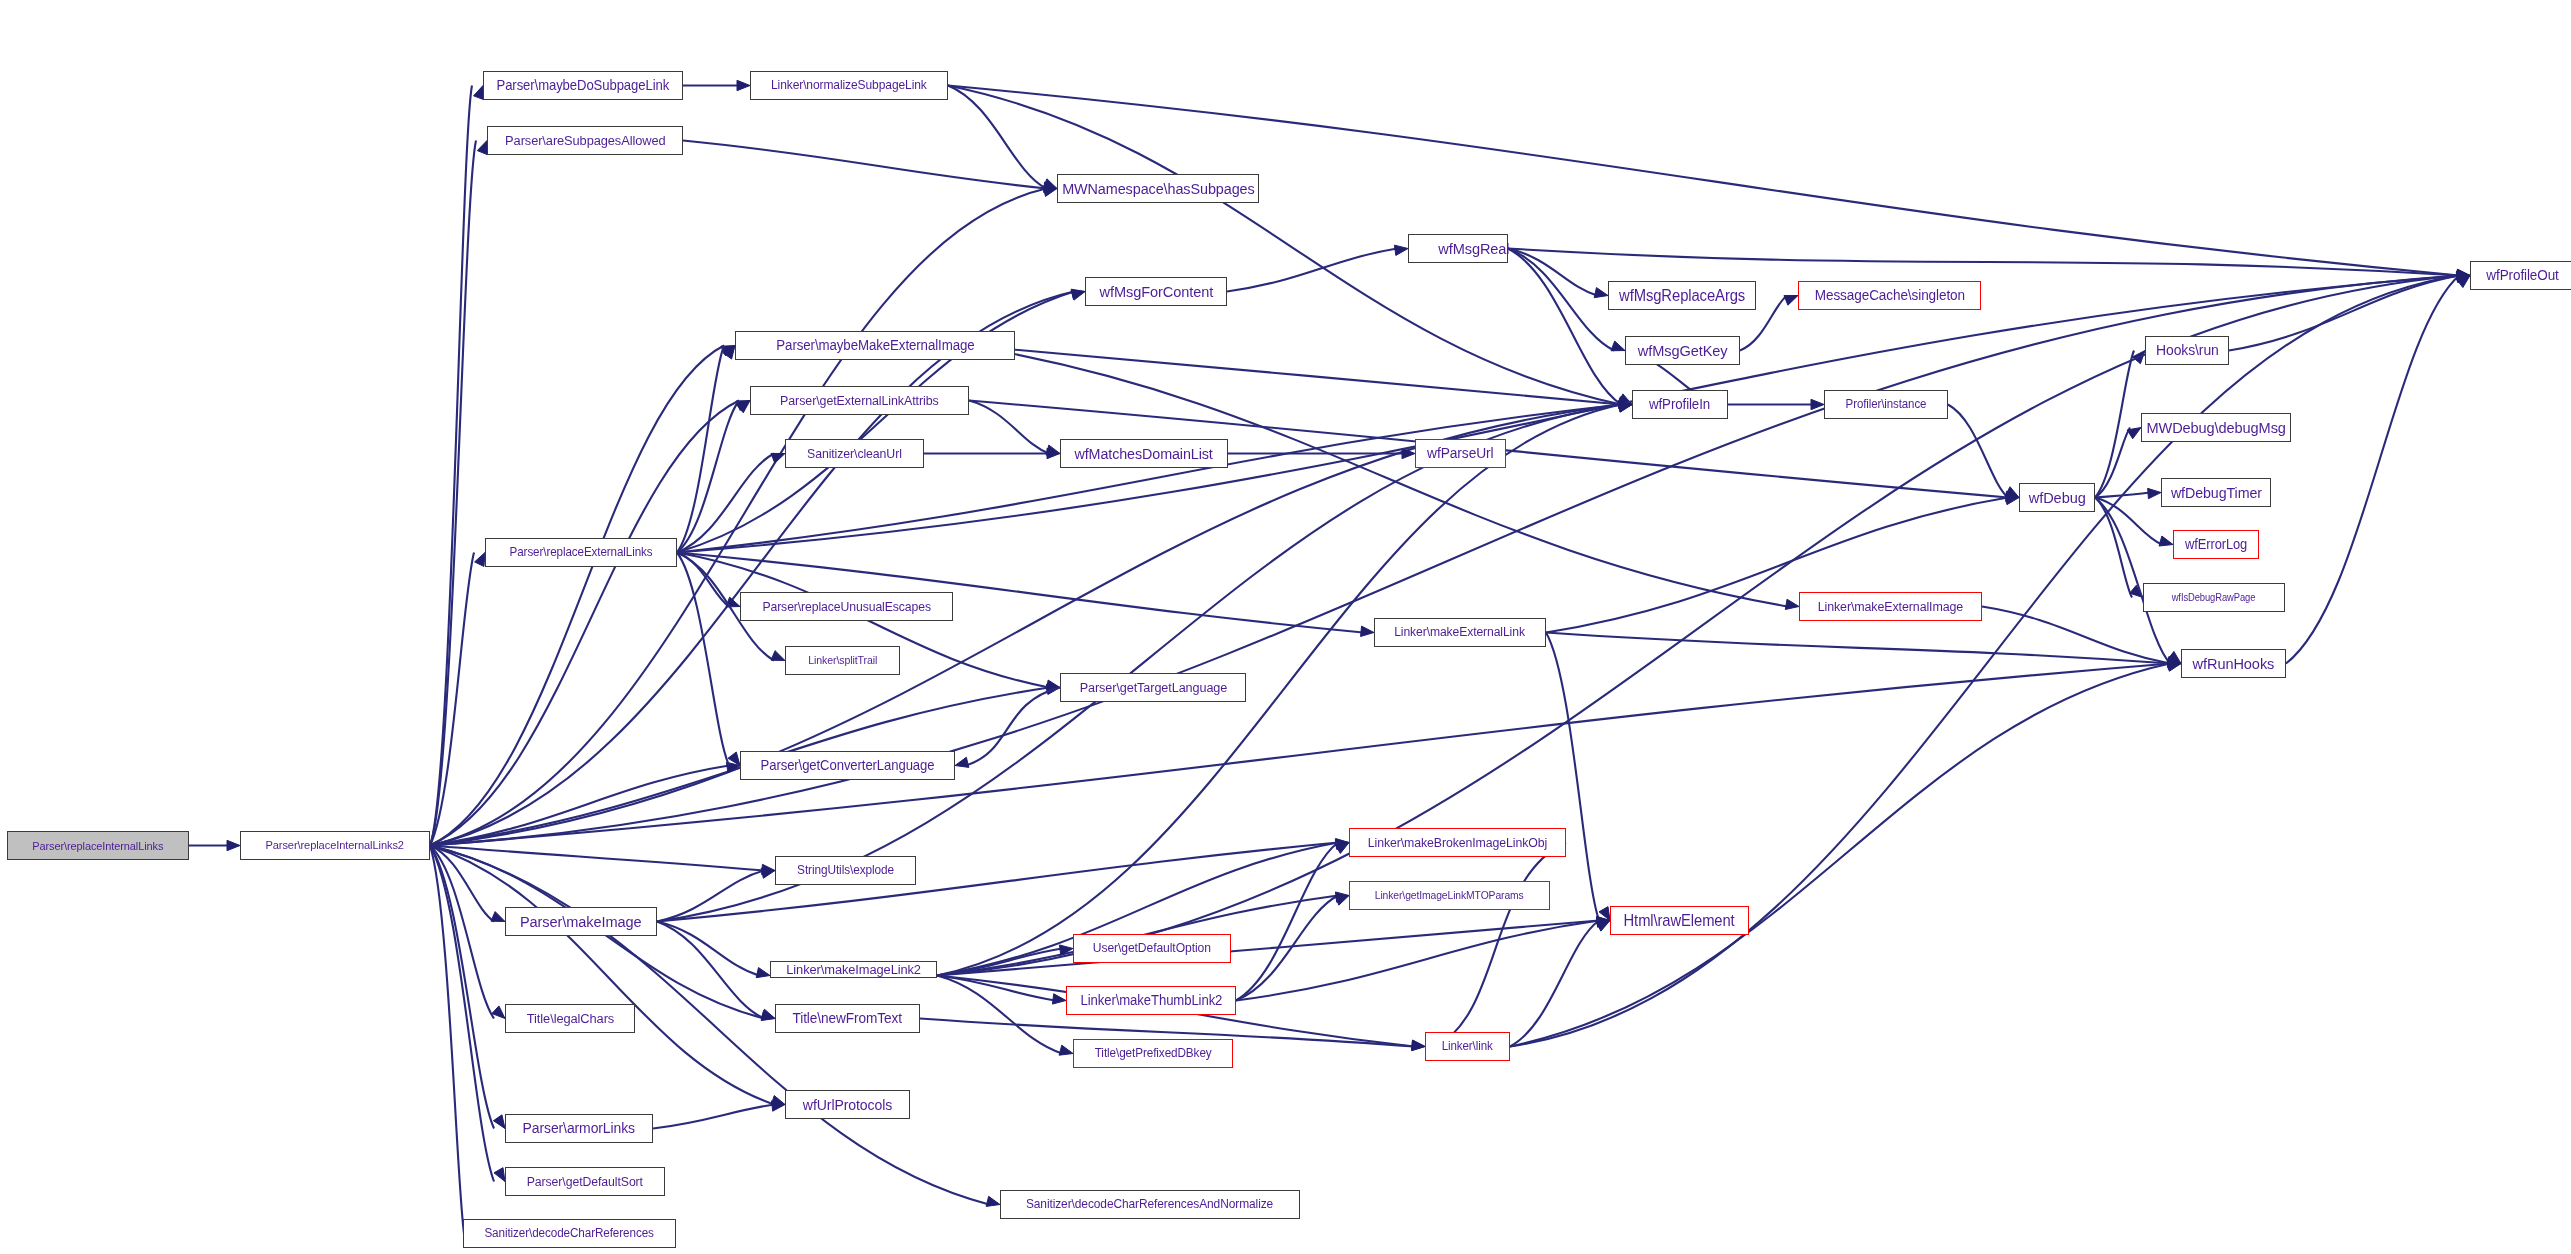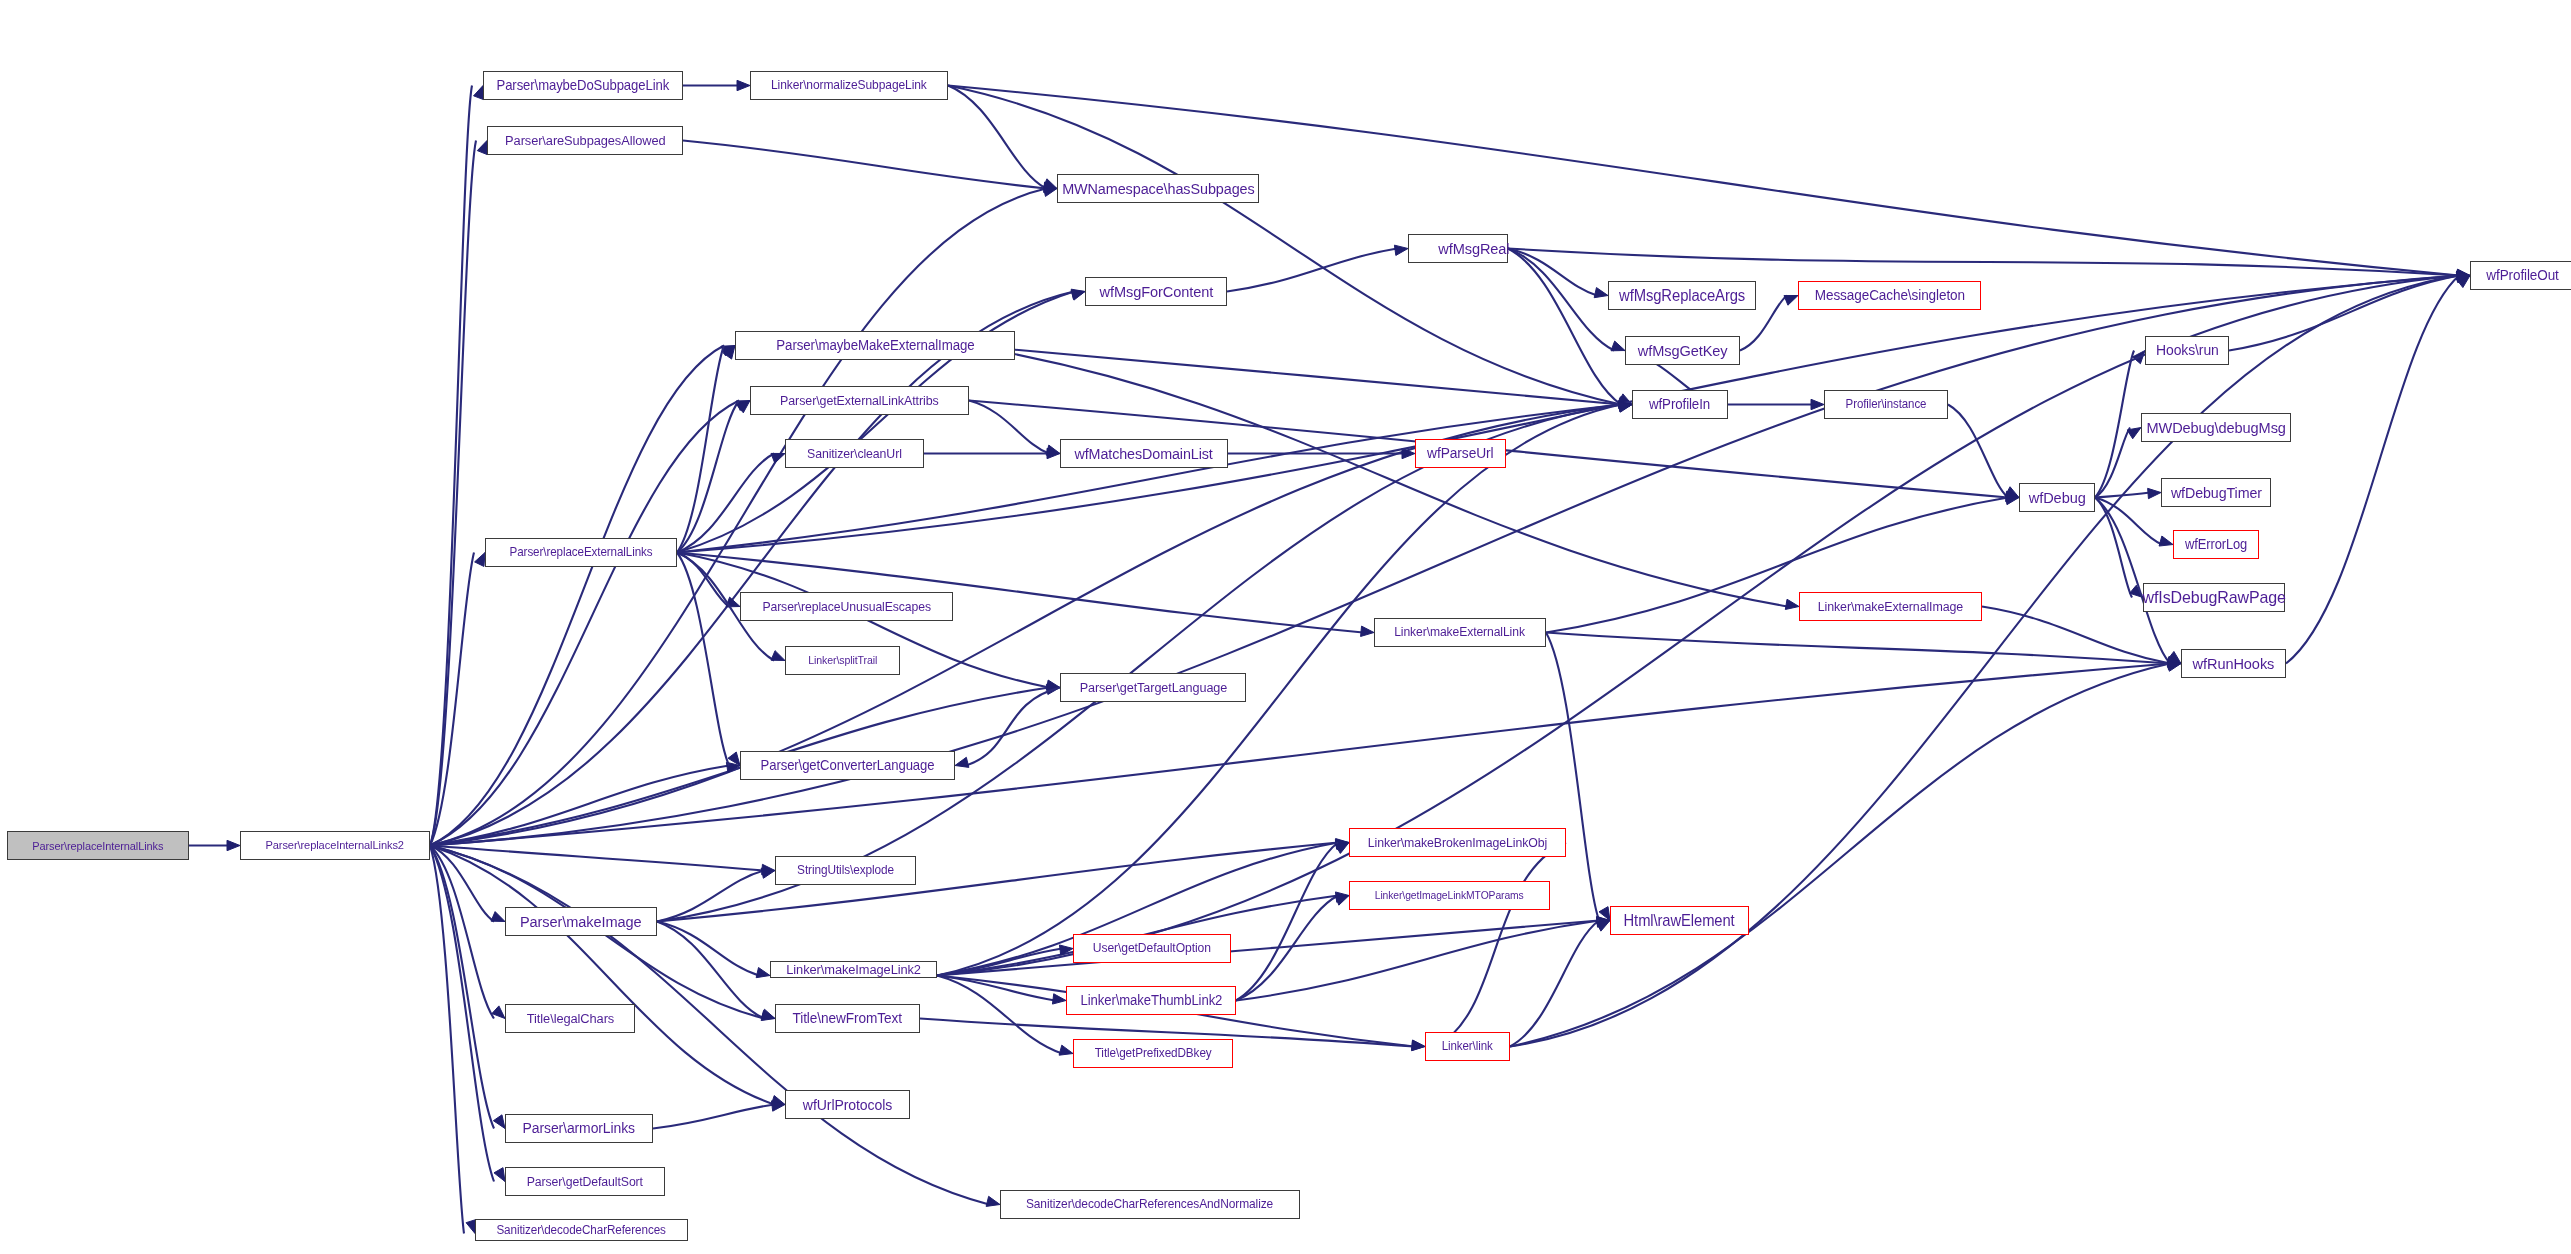--- a/index.html
+++ b/index.html
@@ -248,21 +248,21 @@
       </div>
       <div class="node" style="left: 2141px; top: 413px; width: 150px; height: 29px; font-size: 15.5px;">
         <span class="lbl">MWDebug\debugMsg</span>
       </div>
       <div class="node" style="left: 2161px; top: 478px; width: 110px; height: 29px; font-size: 15.16px;">
         <span class="lbl">wfDebugTimer</span>
       </div>
       <div class="node red" style="left: 2173px; top: 530px; width: 86px; height: 29px; font-size: 13.74px;">
         <span class="lbl">wfErrorLog</span>
       </div>
-      <div class="node" style="left: 2143px; top: 583px; width: 142px; height: 29px; font-size: 17px;">
+      <div class="node" style="left: 2143px; top: 583px; width: 142px; height: 29px; font-size: 10px;">
         <span class="lbl">wfIsDebugRawPage</span>
       </div>
       <div class="node" style="left: 2019px; top: 483px; width: 76px; height: 29px; font-size: 15.5px;">
         <span class="lbl">wfDebug</span>
       </div>
       <div class="node" style="left: 2181px; top: 649px; width: 105px; height: 29px; font-size: 15.5px;">
         <span class="lbl">wfRunHooks</span>
       </div>
       <div class="node" style="left: 735px; top: 331px; width: 280px; height: 29px; font-size: 14.15px;">
         <span class="lbl">Parser\maybeMakeExternalImage</span>
@@ -338,20 +338,20 @@
       </div>
       <div class="node" style="left: 785px; top: 1090px; width: 125px; height: 29px; font-size: 14.98px;">
         <span class="lbl">wfUrlProtocols</span>
       </div>
       <div class="node" style="left: 505px; top: 1114px; width: 148px; height: 29px; font-size: 14.85px;">
         <span class="lbl">Parser\armorLinks</span>
       </div>
       <div class="node" style="left: 505px; top: 1167px; width: 160px; height: 29px; font-size: 13.08px;">
         <span class="lbl">Parser\getDefaultSort</span>
       </div>
-      <div class="node" style="left: 475px; top: 1219px; width: 213px; height: 22px; font-size: 12.44px;">
+      <div class="node" style="left: 463px; top: 1219px; width: 213px; height: 29px; font-size: 12.44px;">
         <span class="lbl">Sanitizer\decodeCharReferences</span>
       </div>
       <div class="node" style="left: 1000px; top: 1190px; width: 300px; height: 29px; font-size: 12.73px;">
         <span class="lbl">Sanitizer\decodeCharReferencesAndNormalize</span>
       </div>
     </div>
 </div>
 
 </body></html>

